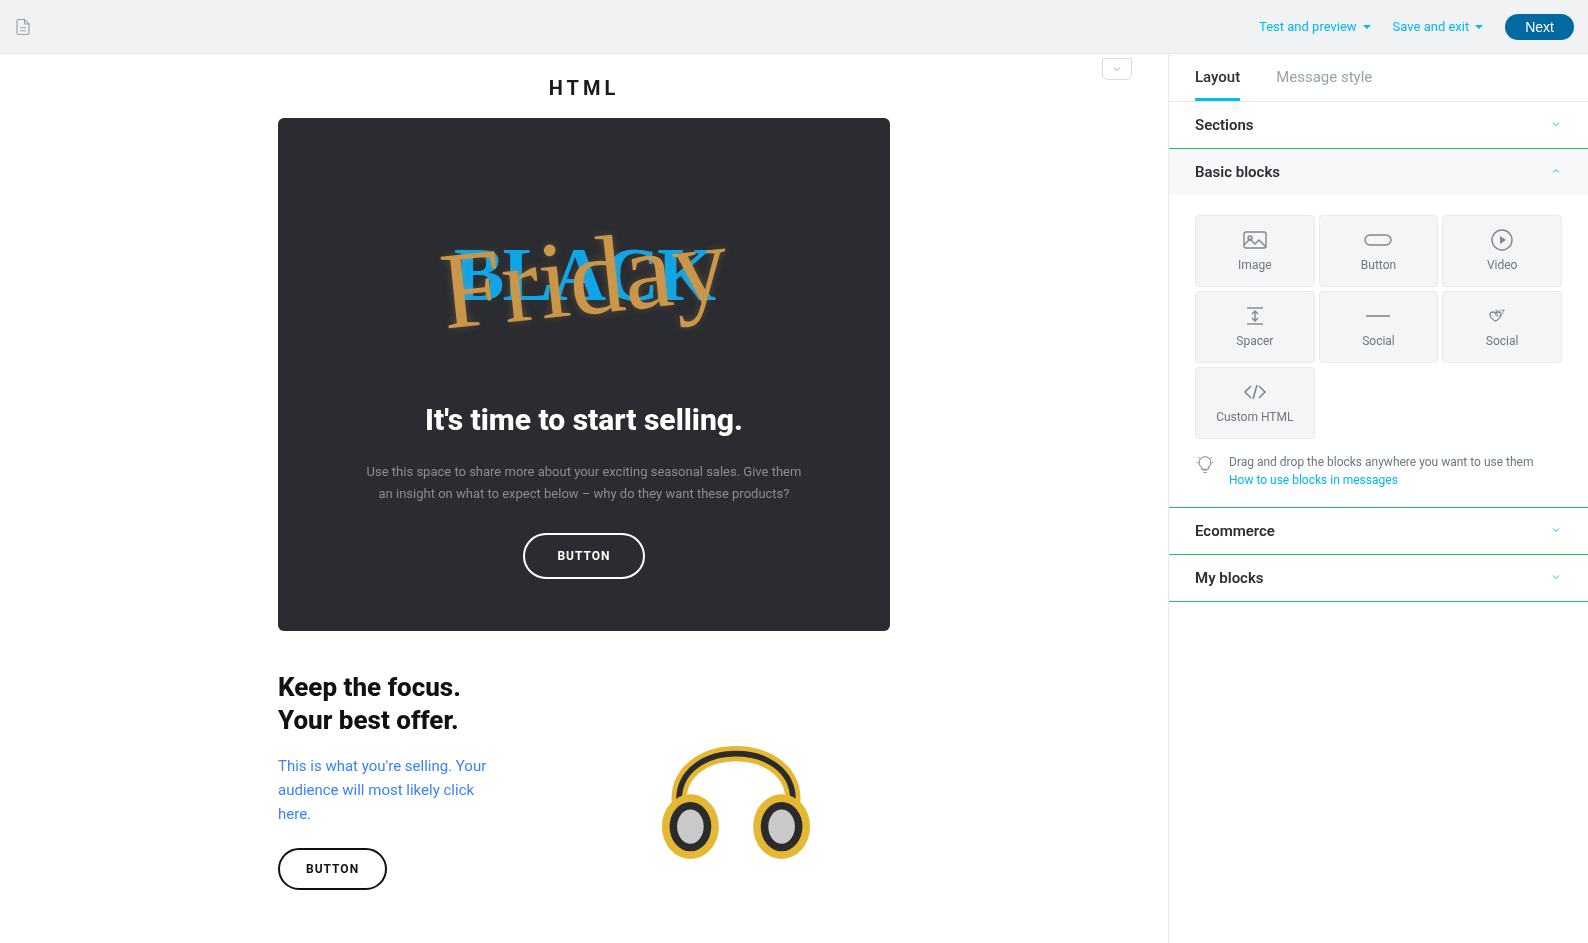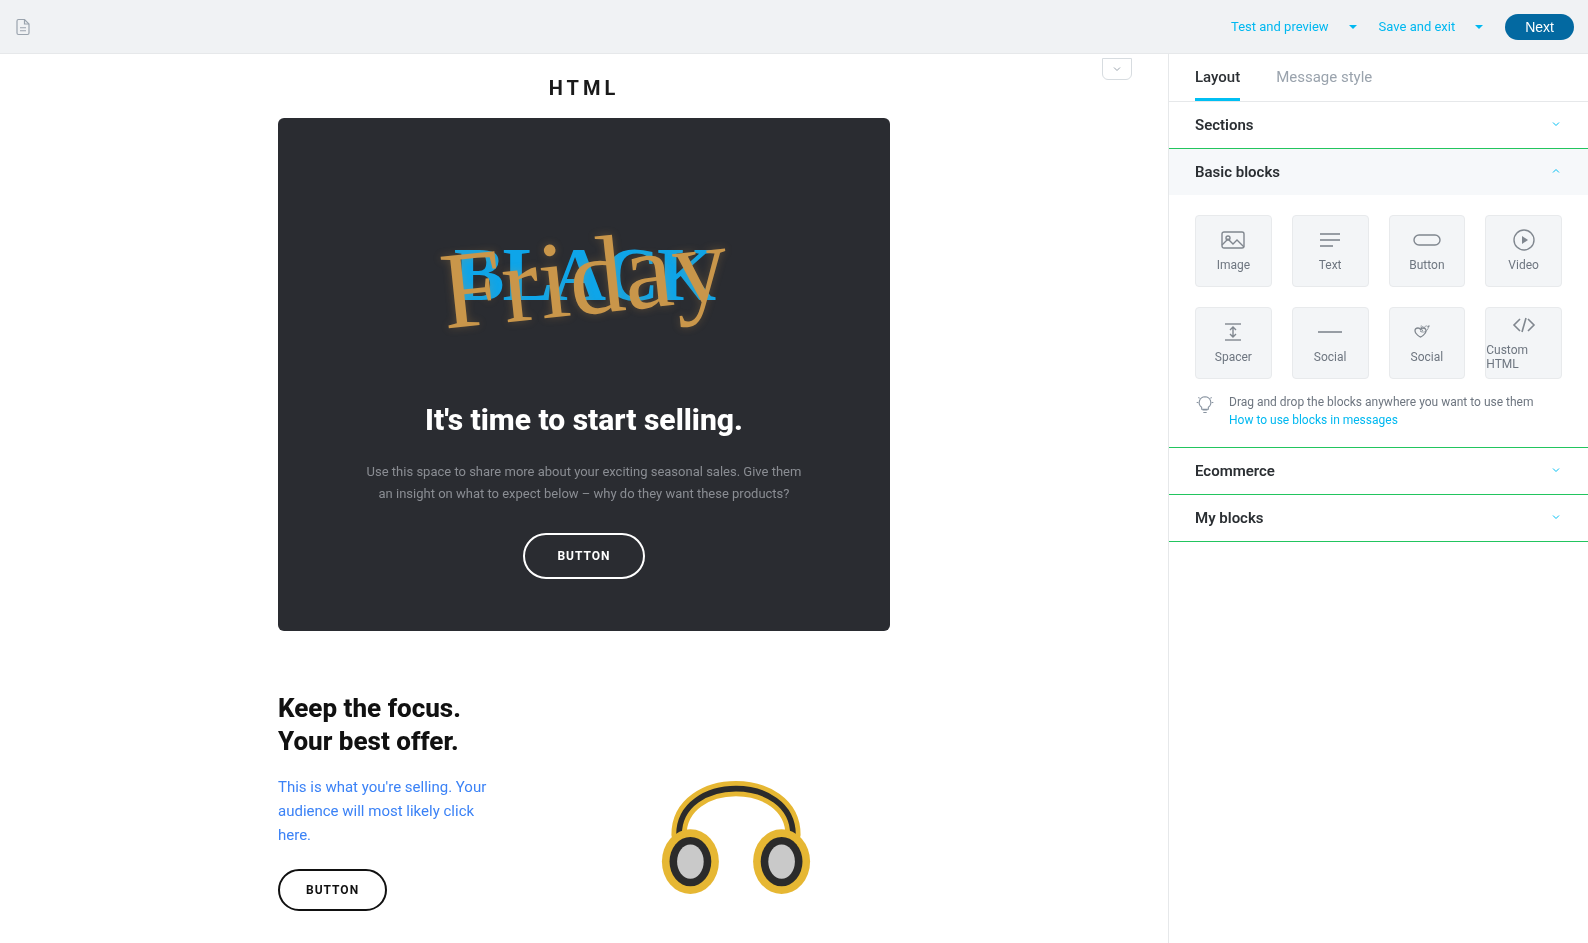--- a/index.html
+++ b/index.html
@@ -3,40 +3,40 @@
 <meta charset="utf-8">
 <style>
 * { margin: 0; padding: 0; box-sizing: border-box; }
 body { font-family: -apple-system, BlinkMacSystemFont, "Segoe UI", Roboto, Arial, sans-serif; background: #fff; color: #333; }
 
 
 .topbar { height: 54px; background: #f0f2f4; display: flex; align-items: center; justify-content: space-between; padding: 0 14px; border-bottom: 1px solid #e6e8ea; }
 .topbar-left { display: flex; align-items: center; gap: 12px; }
 .topbar-right { display: flex; align-items: center; gap: 22px; }
 .save-icon { width: 18px; height: 18px; color: #9aa3ad; }
-.top-link { color: #00b8f0; font-size: 13px; cursor: pointer; display: flex; align-items: center; gap: 20px; }
+.top-link { color: #00b8f0; font-size: 13px; cursor: pointer; display: flex; align-items: center; gap: 6px; }
 .caret { width: 0; height: 0; border-left: 4px solid transparent; border-right: 4px solid transparent; border-top: 4px solid #00b8f0; }
 .next-btn { background: #0369a1; color: #fff; border: none; border-radius: 18px; padding: 5px 20px; font-size: 14px; cursor: pointer; }
 
 
 .main { display: flex; height: calc(100vh - 54px); }
 .canvas { flex: 1; overflow-y: auto; background: #fff; position: relative; display: flex; justify-content: center; }
 .canvas-inner { width: 700px; }
 
 
 .logo-text { text-align:center; font-weight:700; letter-spacing:4px; color:#1a1a1a; font-size:20px; padding: 22px 0 18px; }
 .hero { background:#2a2c31; border-radius:6px; padding:56px 44px 52px; text-align:center; margin: 0 44px; }
 .hero-img { height:200px; display:flex; align-items:center; justify-content:center; position:relative; }
 .black-text { font-size:76px; font-weight:900; color:#0ea5e9; line-height:0.9; letter-spacing:-2px; font-family: Georgia, serif; }
 .friday-script { position:absolute; font-family:"Brush Script MT", cursive; font-size:110px; color:#c9964a; top:40px; left:50%; transform:translateX(-50%) rotate(-6deg); text-shadow:0 0 8px rgba(201,150,74,0.3); }
 .hero-heading { color:#fff; font-size:30px; font-weight:800; margin-top:28px; }
 .hero-sub { color:#8a8d93; font-size:13px; line-height:1.7; max-width:440px; margin:24px auto 0; }
 .hero-btn { display:inline-block; border:2px solid #fff; color:#fff; font-weight:700; font-size:12px; letter-spacing:1px; padding:14px 32px; border-radius:30px; margin-top:28px; cursor:pointer; }
 
-.section2 { display:flex; padding: 61px 44px 10px; gap:34px;align-items:flex-end; }
+.section2 { display:flex; padding: 40px 44px 10px; gap:34px; }
 .s2-left { width: 44%; }
 .s2-title { font-size:26px; font-weight:800; line-height:1.25; color:#111; }
 .s2-text { font-size:15px; color:#3b82f6; margin-top:18px; line-height:1.6; max-width:230px; }
 .s2-btn { display:inline-block; border:2px solid #111; color:#111; font-weight:700; font-size:12px; letter-spacing:1px; padding:12px 26px; border-radius:30px; margin-top:22px; cursor:pointer; }
 .s2-right { flex:1; display:flex; align-items:center; justify-content:center; }
 
 
 .headphones { width:190px; height:190px; }
 
 
@@ -46,21 +46,21 @@
 .sidebar { width: 420px; border-left:1px solid #e6e8ea; display:flex; flex-direction:column; background:#fff; }
 .tabs { display:flex; gap:36px; padding:0 26px; border-bottom:1px solid #e6e8ea; }
 .tab { padding:14px 0 12px; font-size:15px; color:#9aa3ad; cursor:pointer; border-bottom:3px solid transparent; }
 .tab.active { color:#2b2f33; border-bottom-color:#00bff3; font-weight:500; }
 
 .accordion-item { border-bottom:1px solid #22c55e; }
 .accordion-header { display:flex; align-items:center; justify-content:space-between; padding:14px 26px; cursor:pointer; font-size:15px; font-weight:600; color:#2b2f33; }
 .accordion-header.expanded { background:#f6f8fa; }
 .acc-chevron { color:#00bff3; font-size:12px; }
 
-.blocks-grid { display:grid; grid-template-columns:repeat(4,1fr); gap:20px; padding:20px 26px 14px; }
+.blocks-grid { display:grid; grid-template-columns:repeat(3,1fr); gap:4px; padding:20px 26px 14px; }
 .block-tile { background:#f3f5f7; border:1px solid #e8eaec; border-radius:4px; height:72px; display:flex; flex-direction:column; align-items:center; justify-content:center; gap:8px; cursor:grab; color:#6e7680; }
 .block-icon { height:20px; display:flex; align-items:center; justify-content:center; color:#80878f; }
 .block-label { font-size:12px; }
 
 .hint-row { display:flex; gap:14px; padding:0 26px 18px; align-items:flex-start; }
 .hint-icon { color:#8893a0; flex-shrink:0; margin-top:2px; }
 .hint-text { font-size:12px; color:#6e7680; line-height:1.5; }
 .hint-link { color:#00b8f0; cursor:pointer; }
 </style>
 </head>
@@ -164,30 +164,20 @@
             <svg width="24" height="18" viewBox="0 0 24 18" fill="none" stroke="currentColor" stroke-width="1.4">
                 <rect x="1" y="1" width="22" height="16" rx="2"></rect>
                 <circle cx="7" cy="7" r="2"></circle>
                 <path d="M1 14l6-6 5 5 4-4 7 7"></path>
               </svg>
           </span>
           <span class="block-label">Image</span>
         </div>
         <div class="block-tile">
           <span class="block-icon">
-            <svg width="22" height="16" viewBox="0 0 22 16" fill="none" stroke="currentColor" stroke-width="1.6">
-                <line x1="1" y1="2" x2="21" y2="2"></line>
-                <line x1="1" y1="8" x2="21" y2="8"></line>
-                <line x1="1" y1="14" x2="14" y2="14"></line>
-              </svg>
-          </span>
-          <span class="block-label">Text</span>
-        </div>
-        <div class="block-tile">
-          <span class="block-icon">
             <svg width="28" height="12" viewBox="0 0 28 12" fill="none" stroke="currentColor" stroke-width="1.4">
                 <rect x="1" y="1" width="26" height="10" rx="5"></rect>
               </svg>
           </span>
           <span class="block-label">Button</span>
         </div>
         <div class="block-tile">
           <span class="block-icon">
             <svg width="22" height="22" viewBox="0 0 22 22" fill="none" stroke="currentColor" stroke-width="1.4">
                 <circle cx="11" cy="11" r="10"></circle>

